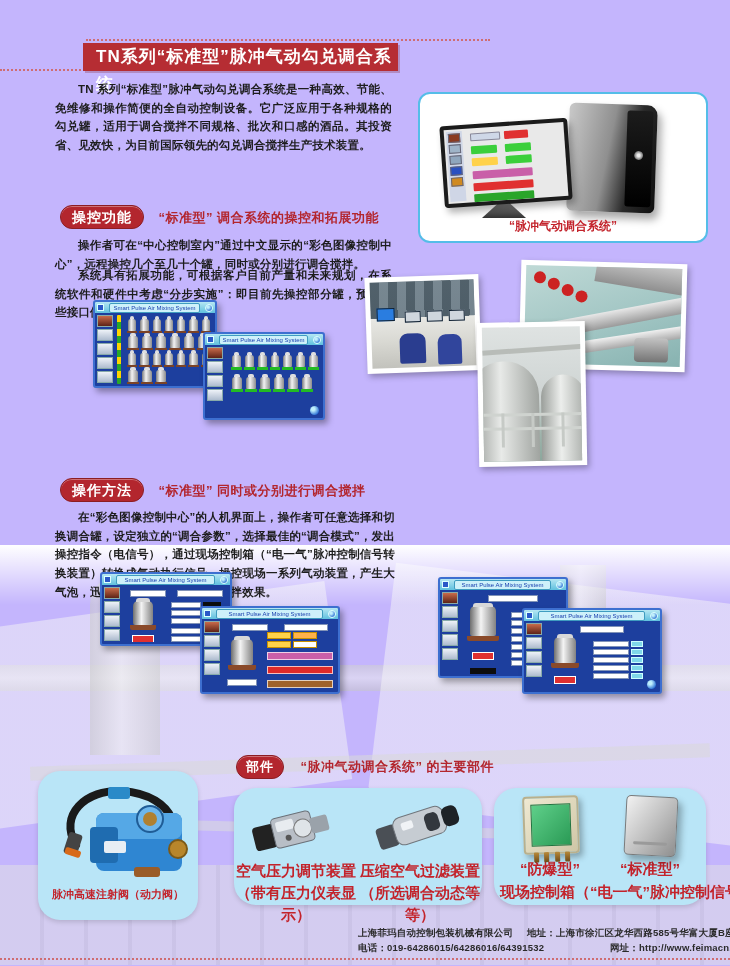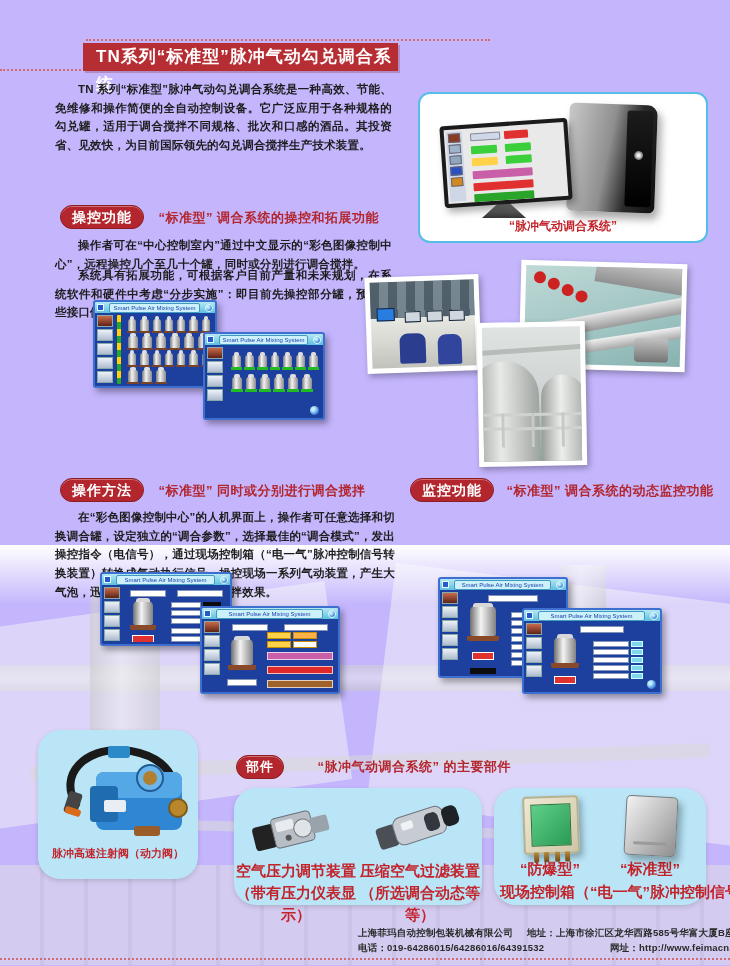--- a/index.html
+++ b/index.html
@@ -301,24 +301,20 @@
       <div style="position:absolute;left:78px;top:86px;width:3px;height:34px;background:#c6cac6;"></div>
     </div>
   </div>
 
   <div class="abs" style="left:60px;top:478px;z-index:6;">
     <span class="badge">操作方法</span>
     <span class="sec-heading" style="margin-left:10px;">“标准型” 同时或分别进行调合搅拌</span>
   </div>
   <div class="abs body-text" style="left:55px;top:508px;width:340px;z-index:6;">在“彩色图像控制中心”的人机界面上，操作者可任意选择和切换调合罐，设定独立的“调合参数”，选择最佳的“调合模式”，发出操控指令（电信号），通过现场控制箱（“电一气”脉冲控制信号转换装置）转换成气动执行信号，操控现场一系列气动装置，产生大气泡，迅速而又均匀地达到调合搅拌效果。</div>
 
-  <div class="abs" style="left:410px;top:478px;z-index:6;">
-    <span class="badge">监控功能</span>
-    <span class="sec-heading" style="margin-left:8px;">“标准型” 调合系统的动态监控功能</span>
-  </div>
 
   <div class="win" style="left:100px;top:572px;width:132px;height:74px;z-index:7;">
     <div class="win-titlebar">
         <span class="win-sq"></span>
       <span class="win-title">Smart Pulse Air Mixing System</span>
       <span class="win-x"></span>
       </div>
     <div class="win-body">
       <div class="win-side">
           <div class="side-btn"></div>
@@ -506,24 +502,24 @@
               </div>
           </div>
         </div>
       </div>
     </div>
     <div class="win-ball"></div>
   </div>
 
   <div class="abs" style="left:236px;top:755px;z-index:6;">
     <span class="badge small">部件</span>
-    <span class="sec-heading" style="margin-left:29px;">“脉冲气动调合系统” 的主要部件</span>
-  </div>
-
-  <div class="abs comp-box" style="left:38px;top:730px;width:160px;height:149px;z-index:6;">
+    <span class="sec-heading" style="margin-left:12px;">“脉冲气动调合系统” 的主要部件</span>
+  </div>
+
+  <div class="abs comp-box" style="left:38px;top:771px;width:160px;height:149px;z-index:6;">
     <svg width="180" height="112" viewBox="0 0 180 112" style="display:block;margin:4px auto 0;">
       <path d="M38,70 C 20,40 48,14 84,16 C 112,18 128,30 134,44" fill="none" stroke="#1a1a1a" stroke-width="8" stroke-linecap="round"></path>
       <rect x="28" y="58" width="14" height="22" rx="3" fill="#444" transform="rotate(18 35 69)"></rect>
       <rect x="27" y="74" width="16" height="7" rx="2" fill="#d86a1a" transform="rotate(18 35 77)"></rect>
       <rect x="70" y="12" width="22" height="12" rx="3" fill="#2a8ac8"></rect>
       <rect x="58" y="38" width="86" height="58" rx="8" fill="#2f86d2"></rect>
       <rect x="58" y="38" width="86" height="26" rx="8" fill="#55a8e6"></rect>
       <rect x="52" y="52" width="28" height="36" rx="4" fill="#1f6cb0"></rect>
       <circle cx="112" cy="44" r="13" fill="#6db6ec" stroke="#1f5c96" stroke-width="2"></circle>
       <circle cx="112" cy="44" r="7" fill="#b08030"></circle>

